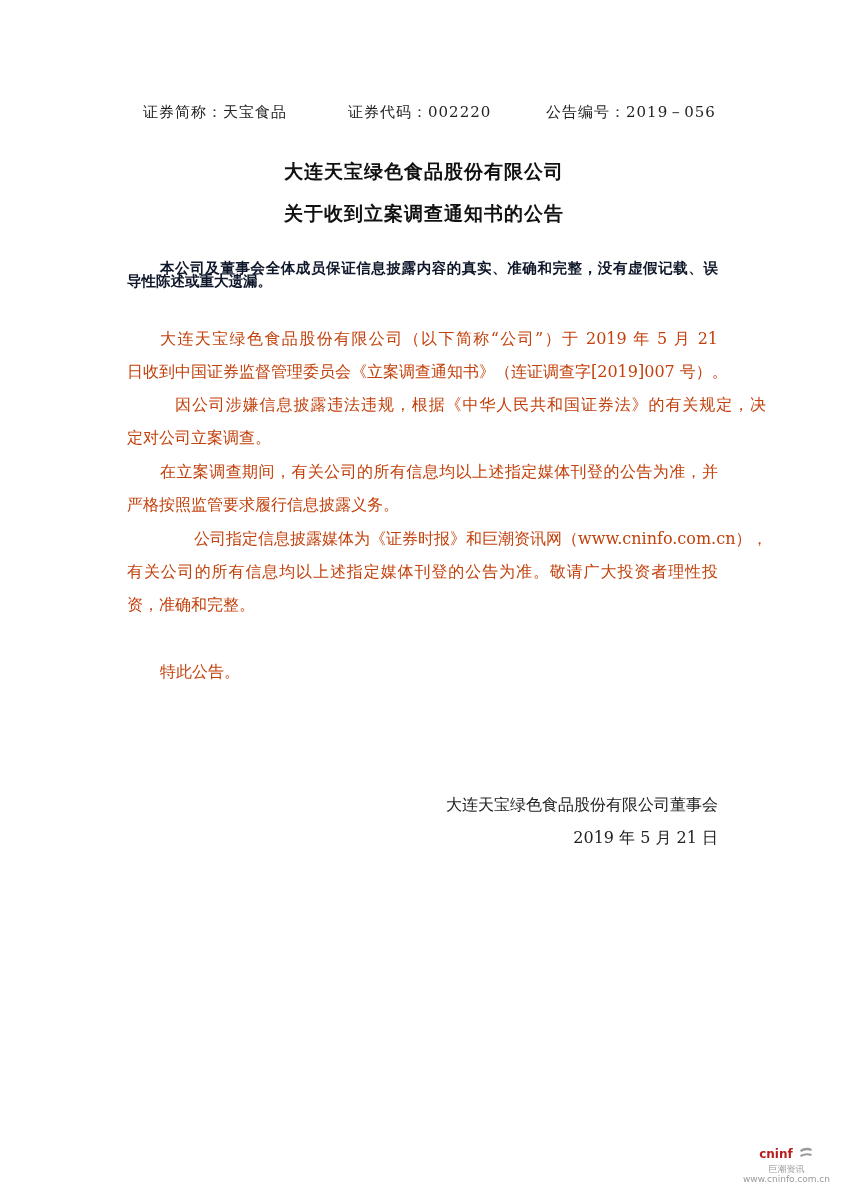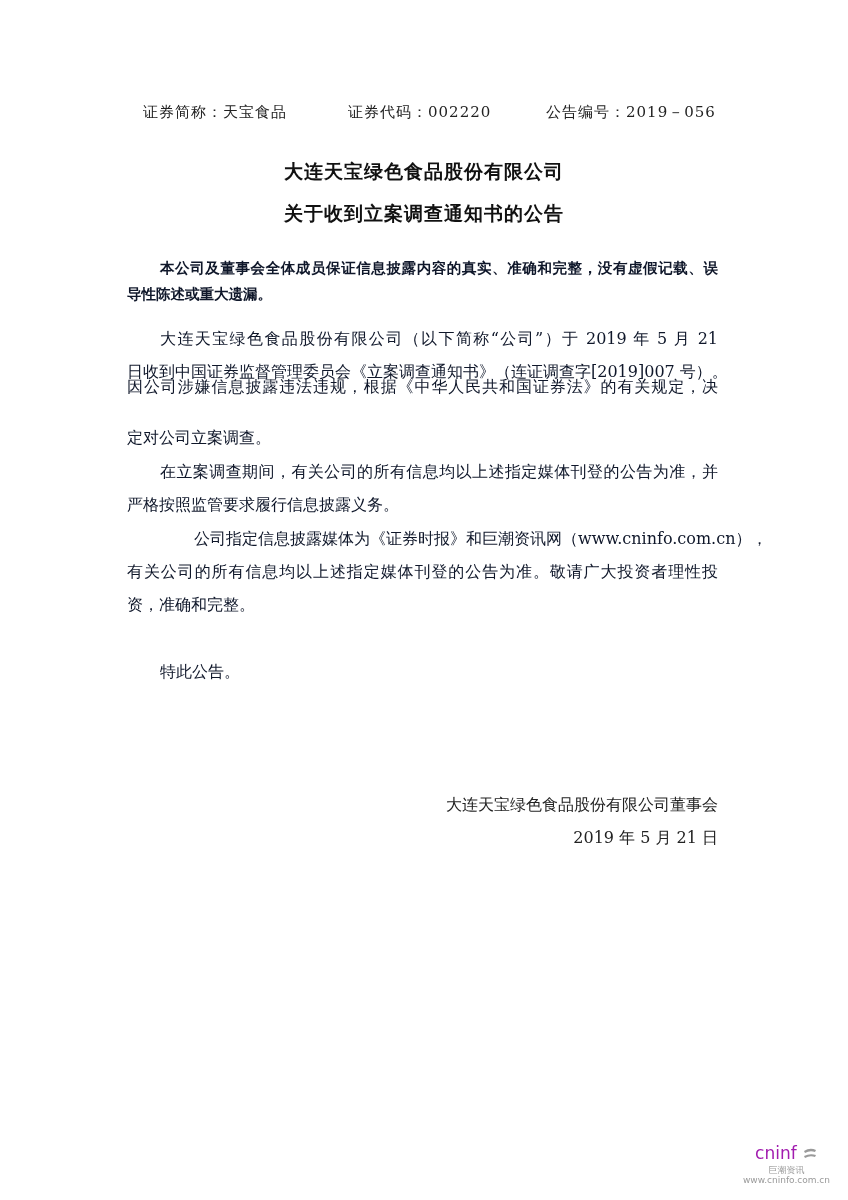--- a/index.html
+++ b/index.html
@@ -2,52 +2,52 @@
 <html><head>
 <meta charset="utf-8">
 <style>
   html, body { margin:0; padding:0; background:#ffffff; }
   body { width:848px; height:1200px; position:relative; overflow:hidden;
          font-family:"DejaVu Serif","Liberation Serif",serif; color:#1a1a1a; }
   .abs { position:absolute; white-space:nowrap; }
   .hdr { top:103px; font-size:15px; color:#222; letter-spacing:1px; }
   .title { left:0; width:848px; text-align:center; font-family:Liberation Mono, monospace;
            font-weight:bold; font-size:19px; color:#111; letter-spacing:1px; }
-  .line { left:127px; width:591px; font-size:16px; text-align:justify; text-align-last:justify; color:#0f172a; }
+  .line { left:127px; width:591px; font-size:16px; text-align:justify; text-align-last:justify; color:#c2410c; }
   .line.last { text-align-last:left; }
   .line.indent { left:160px; width:558px; }
   .notice { font-size:14.5px; font-weight:bold; color:#0f172a; }
   .right { right:130px; text-align:right; font-size:16px; color:#222; }
   .logo { right:18px; top:1143px; text-align:center; color:#9a9a9a; font-family:"DejaVu Sans","Liberation Sans",sans-serif; }
-  .logo .brand { font-size:17px; font-weight:normal; color:#a21caf; letter-spacing:0; }
+  .logo .brand { font-size:12px; font-weight:bold; color:#b91c1c; letter-spacing:0; }
   .logo .cn { font-size:9px; line-height:10px; }
   .logo .url { font-size:9px; line-height:10px; }
 </style>
 </head>
 <body>
 
 <div class="abs hdr" style="left:143px;">
   <span>证券简称：</span><span>天宝食品</span>
 </div>
 <div class="abs hdr" style="left:348px;">
   <span>证券代码：</span><span>002220</span>
 </div>
 <div class="abs hdr" style="left:546px;">
   <span>公告编号：</span><span>2019－056</span>
 </div>
 
 <div class="abs title" style="top:159px;">大连天宝绿色食品股份有限公司</div>
 <div class="abs title" style="top:201px;">关于收到立案调查通知书的公告</div>
 
 <div class="abs line indent notice" style="top:259px;">本公司及董事会全体成员保证信息披露内容的真实、准确和完整，没有虚假记载、误</div>
-<div class="abs line notice last" style="top:285px;">导性陈述或重大遗漏。</div>
+<div class="abs line notice last" style="top:272px;">导性陈述或重大遗漏。</div>
 
 <div class="abs line indent" style="top:329px;">大连天宝绿色食品股份有限公司（以下简称“公司”）于 2019 年 5 月 21</div>
 <div class="abs line" style="top:362px;">日收到中国证券监督管理委员会《立案调查通知书》（连证调查字[2019]007 号）。</div>
-<div class="abs line" style="top:377px;">因公司涉嫌信息披露违法违规，根据《中华人民共和国证券法》的有关规定，决</div>
+<div class="abs line" style="top:395px;margin-left:48px;">因公司涉嫌信息披露违法违规，根据《中华人民共和国证券法》的有关规定，决</div>
 <div class="abs line last" style="top:428px;">定对公司立案调查。</div>
 
 <div class="abs line indent" style="top:462px;">在立案调查期间，有关公司的所有信息均以上述指定媒体刊登的公告为准，并</div>
 <div class="abs line last" style="top:495px;">严格按照监管要求履行信息披露义务。</div>
 
 <div class="abs line indent" style="top:529px;margin-left:34px;">公司指定信息披露媒体为《证券时报》和巨潮资讯网（www.cninfo.com.cn），</div>
 <div class="abs line" style="top:562px;">有关公司的所有信息均以上述指定媒体刊登的公告为准。敬请广大投资者理性投</div>
 <div class="abs line last" style="top:595px;">资，准确和完整。</div>
 
 <div class="abs line indent last" style="top:662px;">特此公告。</div>

